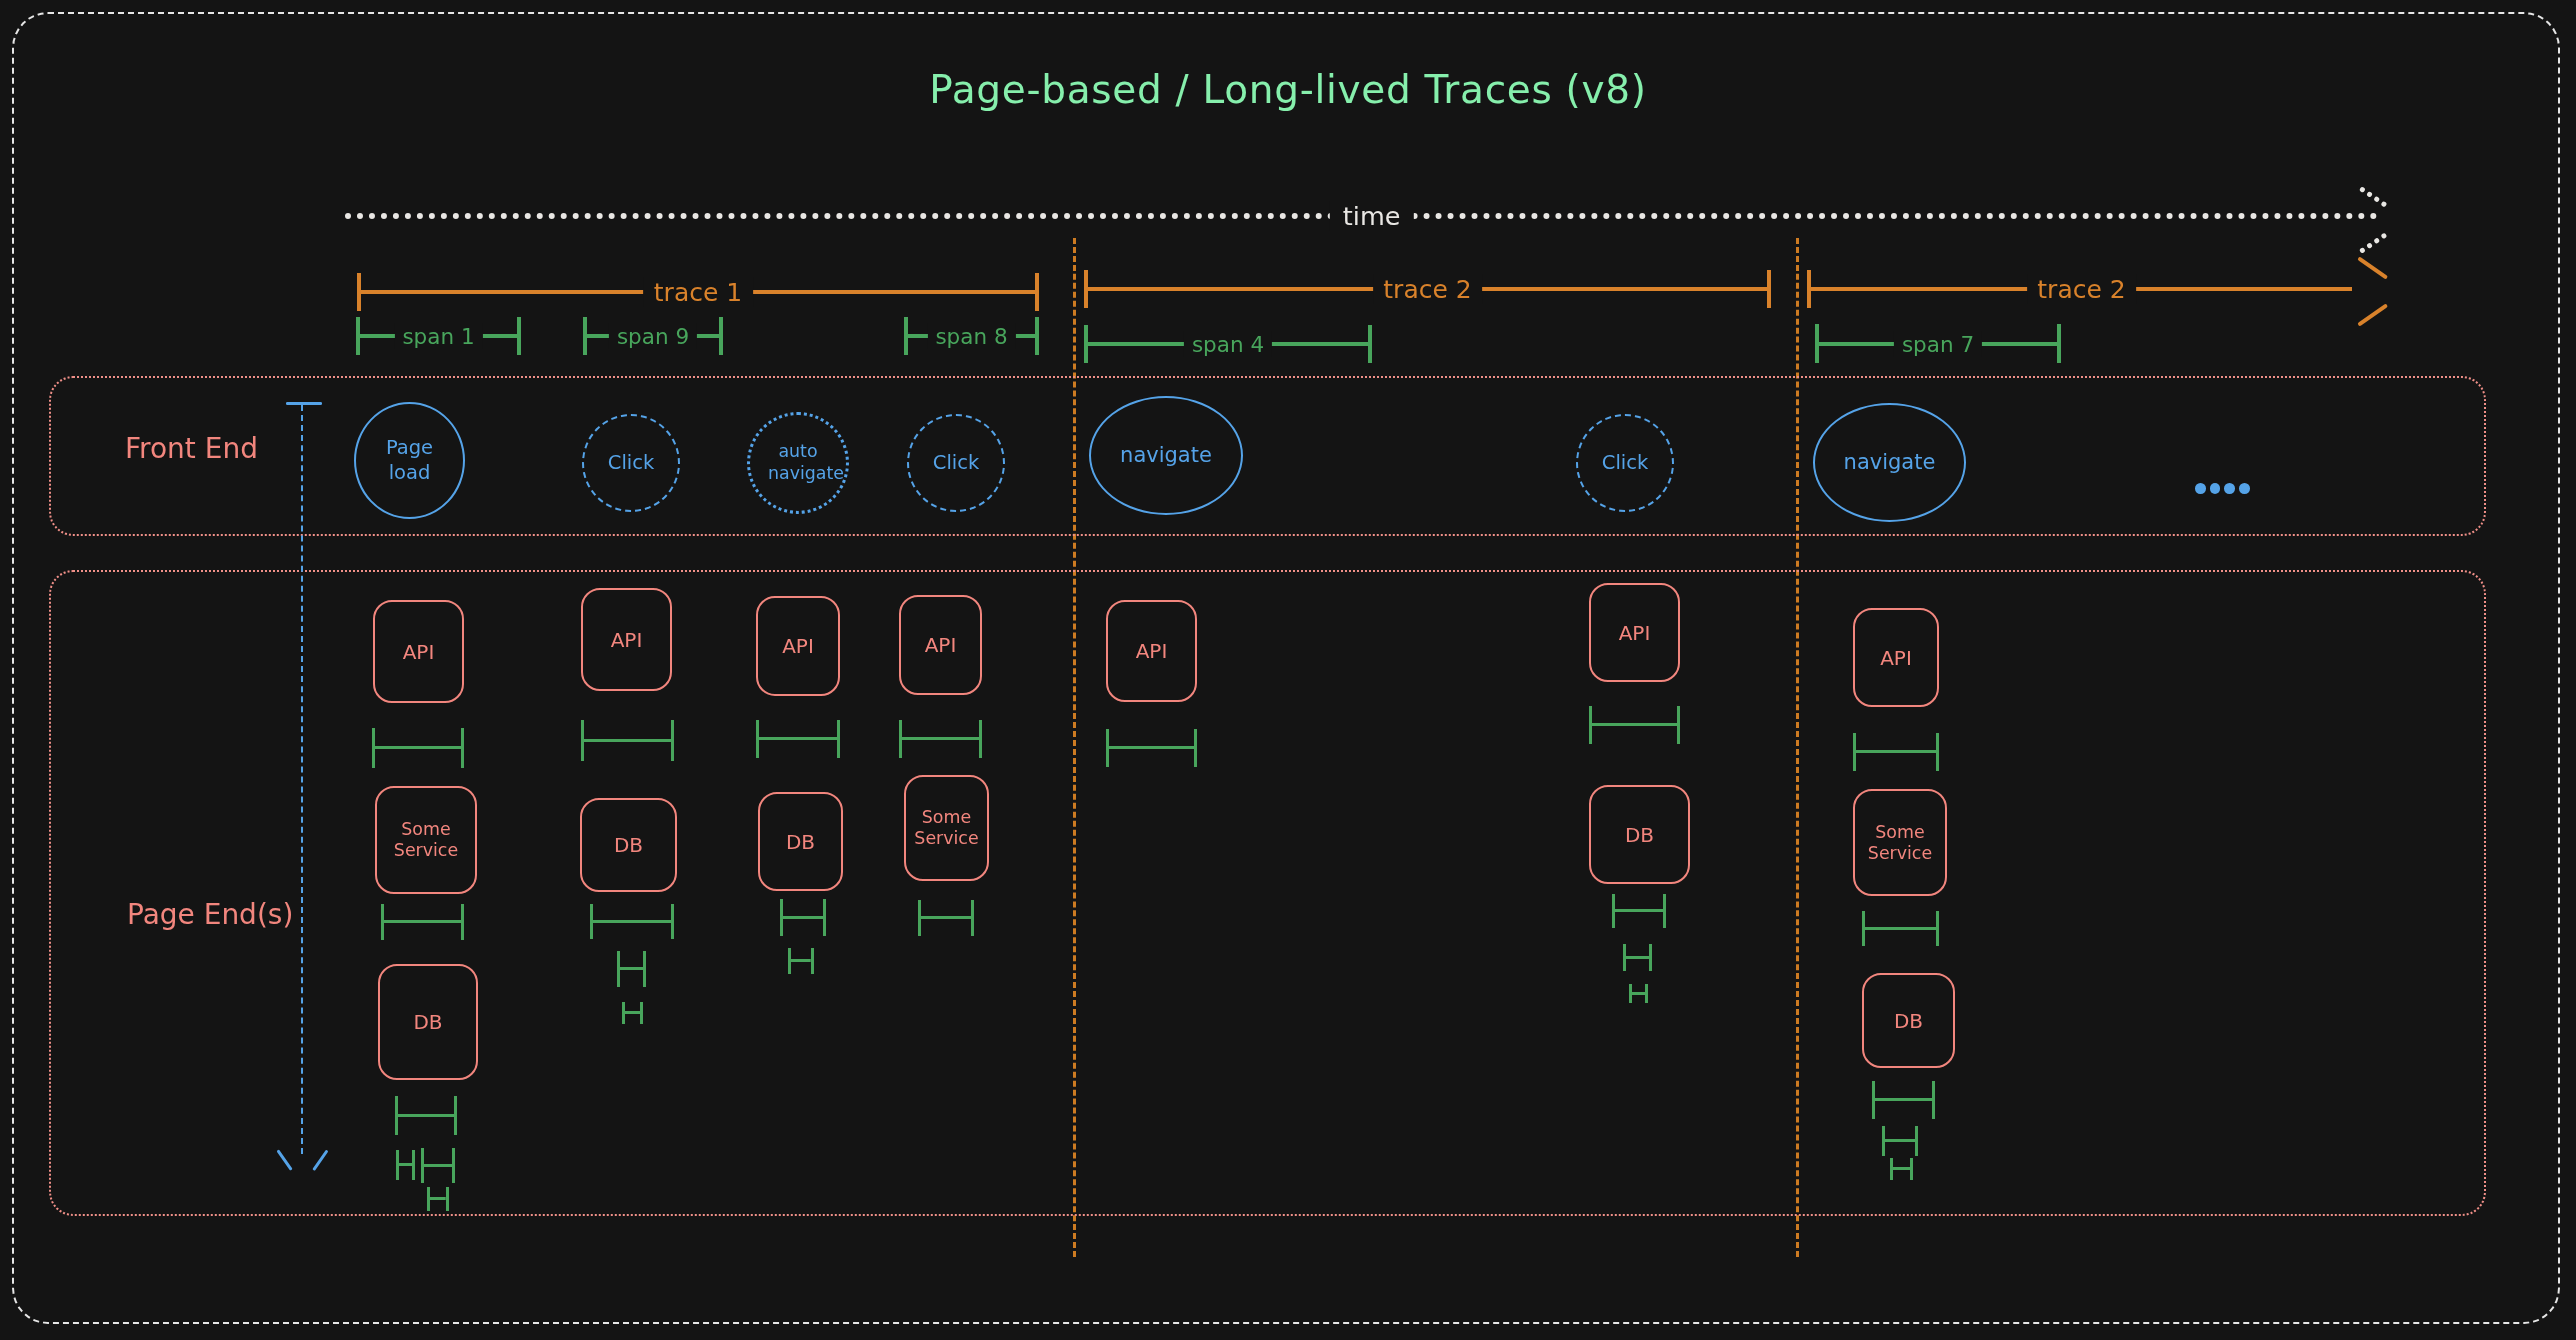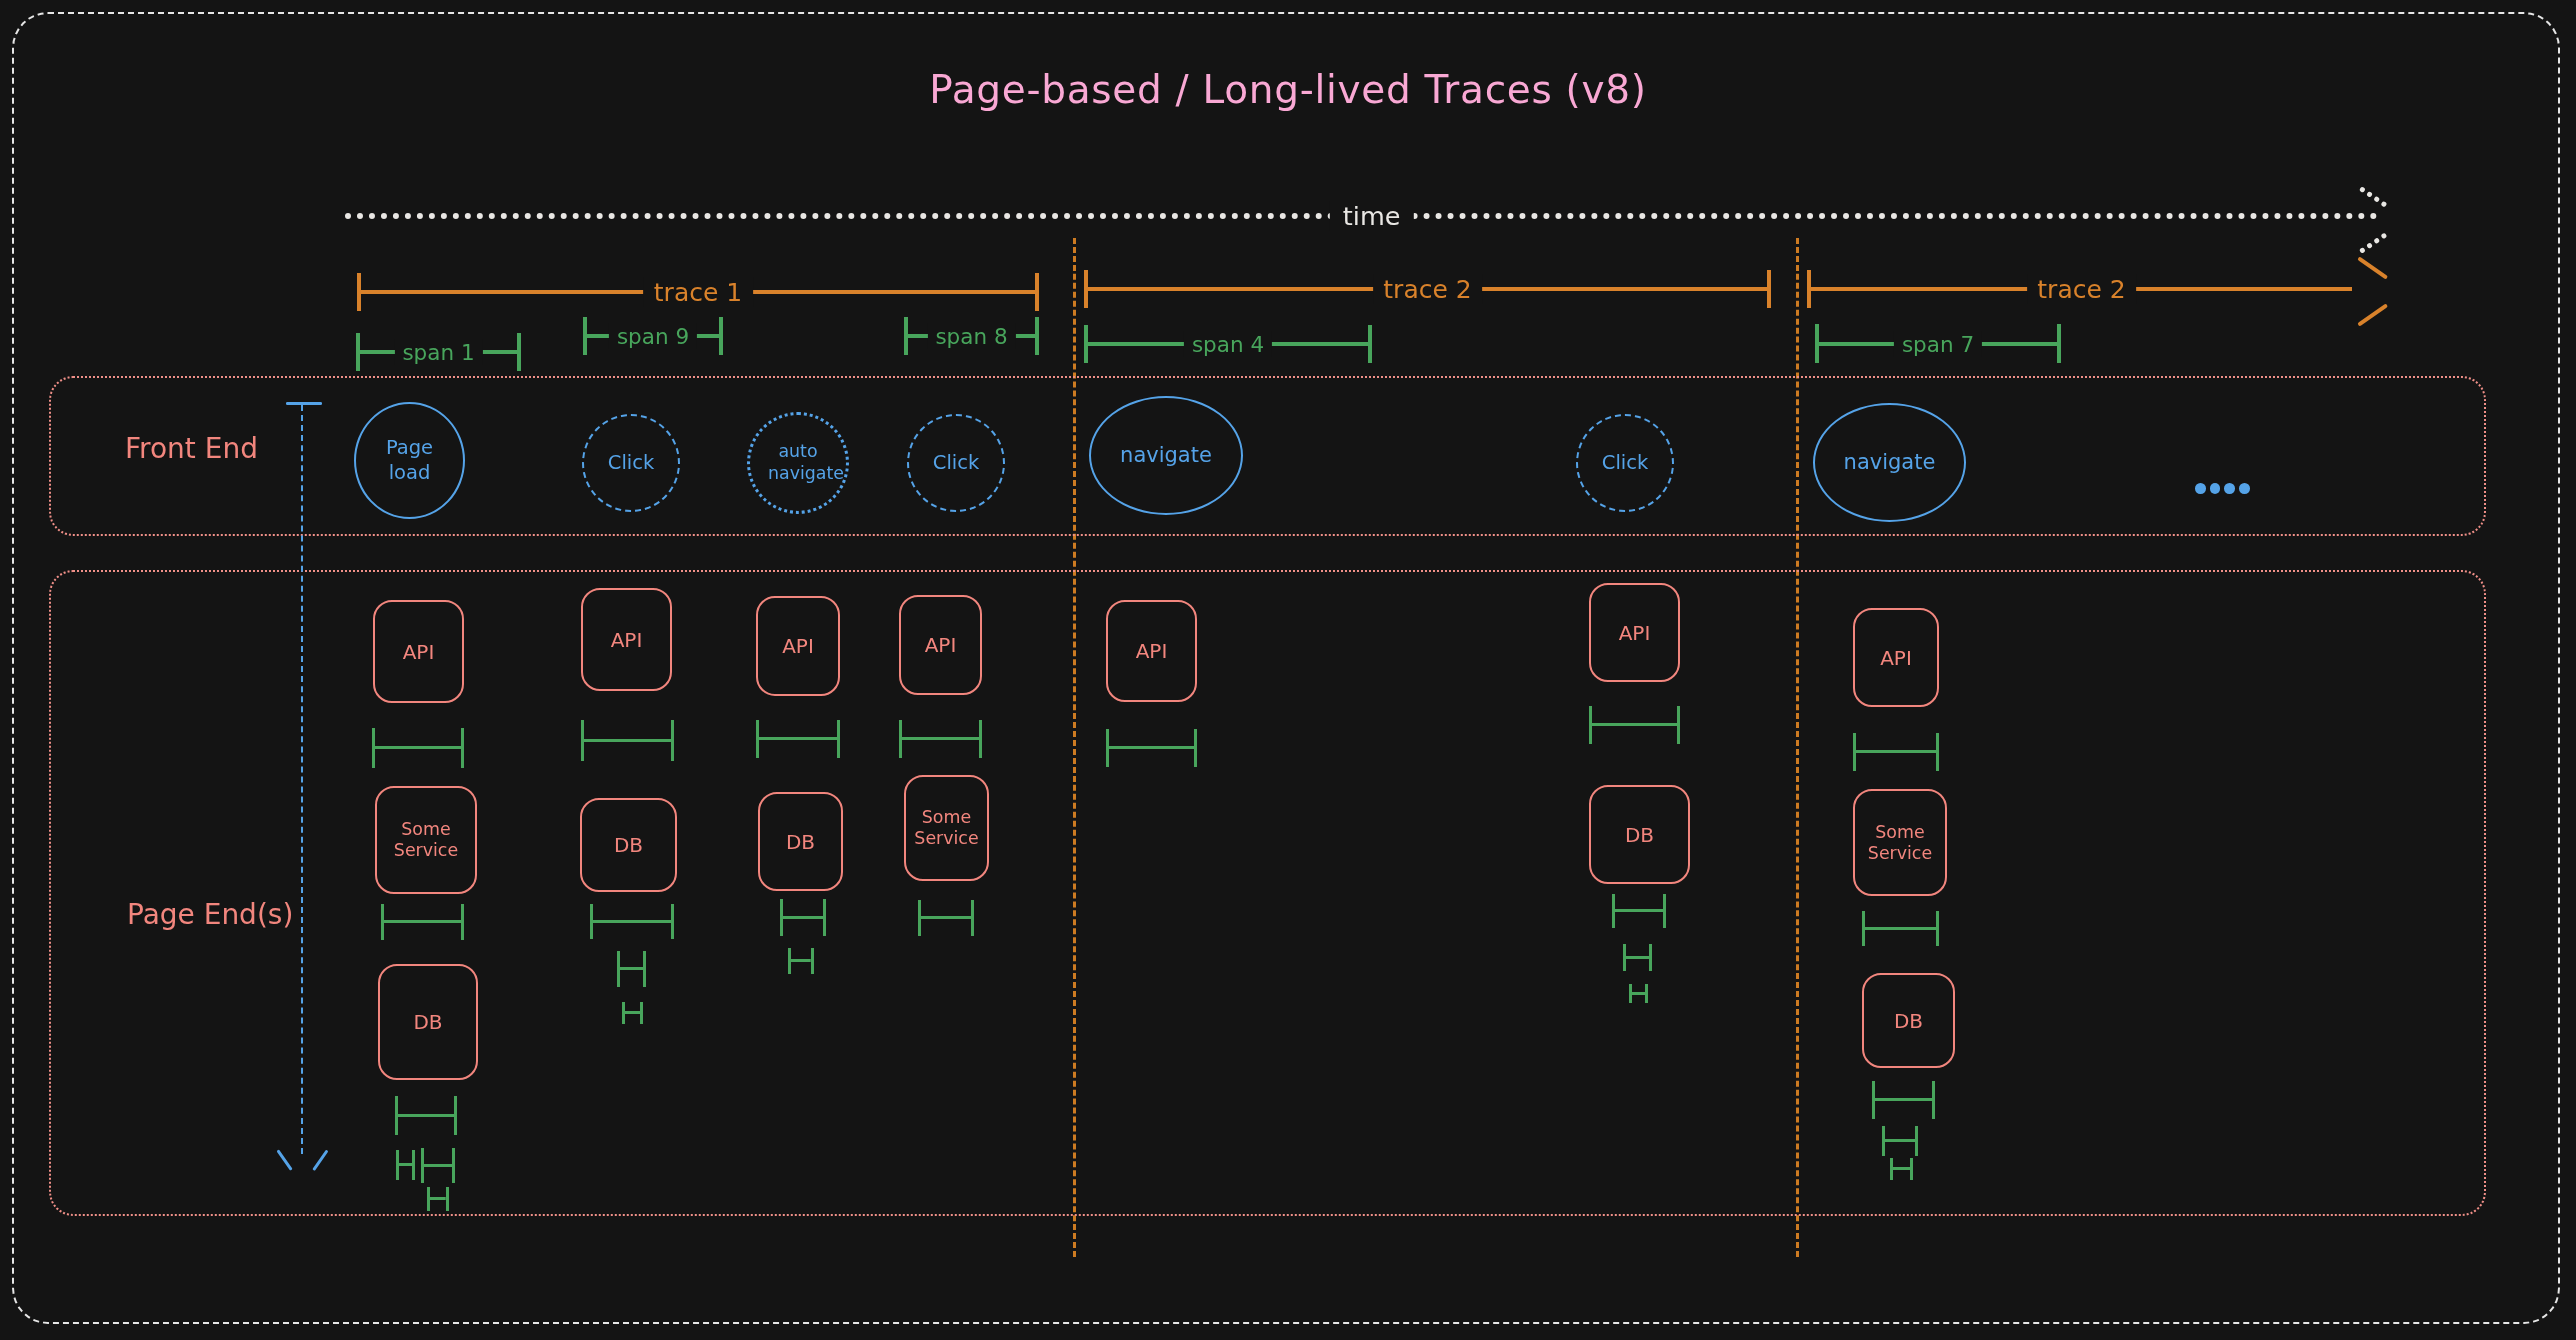--- a/index.html
+++ b/index.html
@@ -12,21 +12,21 @@
     --blue:#55a3e8;
   }
   html,body{margin:0;padding:0;background:#0d0d0d;}
   body{font-family:"DejaVu Sans","Liberation Sans",sans-serif;}
   .canvas{position:relative;width:2576px;height:1341px;background:var(--bg);overflow:hidden;}
   .abs{position:absolute;}
 
   
   .frame{left:12px;top:12px;width:2548px;height:1312px;border:2px dashed #e6e6e6;border-radius:36px;box-sizing:border-box;}
 
-  .title{left:50%;top:67px;transform:translateX(-50%);color:#f9a8d4;font-size:39px;letter-spacing:0.7px;white-space:nowrap;}
+  .title{left:50%;top:67px;transform:translateX(-50%);color:#86efac;font-size:39px;letter-spacing:0.7px;white-space:nowrap;}
 
   
   .time-line{left:345px;top:213px;width:2033px;height:0;border-top:6px dotted var(--white);}
   .time-label{position:absolute;left:50.5%;top:-3.4px;transform:translate(-50%,-50%);background:var(--bg);padding:0 13.4px;color:var(--white);font-size:25.5px;white-space:nowrap;}
   .time-arrow-a{left:2355px;top:203px;width:31px;height:0;border-top:5.4px dotted var(--white);transform:rotate(34deg);transform-origin:right center;}
   .time-arrow-b{left:2355px;top:232px;width:31px;height:0;border-top:5.4px dotted var(--white);transform:rotate(-34deg);transform-origin:right center;}
 
   
   .trace-seg{border-left:4px solid var(--orange);border-right:4px solid var(--orange);
     background:linear-gradient(var(--orange),var(--orange)) center/100% 4px no-repeat;box-sizing:border-box;}
@@ -91,21 +91,21 @@
   </div>
   <div class="abs trace-seg" style="left:1084px;top:270px;width:687px;height:38px;">
     <span class="trace-label">trace 2</span>
   </div>
   <div class="abs trace-seg arrow-end" style="left:1807px;top:270px;width:545px;height:38px;">
     <span class="trace-label">trace 2</span>
   </div>
   <div class="abs trace-arrow-a"></div>
   <div class="abs trace-arrow-b"></div>
 
-  <div class="abs span-seg" style="left:356px;top:333px;width:165px;height:38px;">
+  <div class="abs span-seg" style="left:356px;top:317px;width:165px;height:38px;">
     <span class="span-label">span 1</span>
   </div>
   <div class="abs span-seg" style="left:583px;top:317px;width:140px;height:38px;">
     <span class="span-label">span 9</span>
   </div>
   <div class="abs span-seg" style="left:904px;top:317px;width:135px;height:38px;">
     <span class="span-label">span 8</span>
   </div>
   <div class="abs span-seg" style="left:1084px;top:325px;width:288px;height:38px;">
     <span class="span-label">span 4</span>

